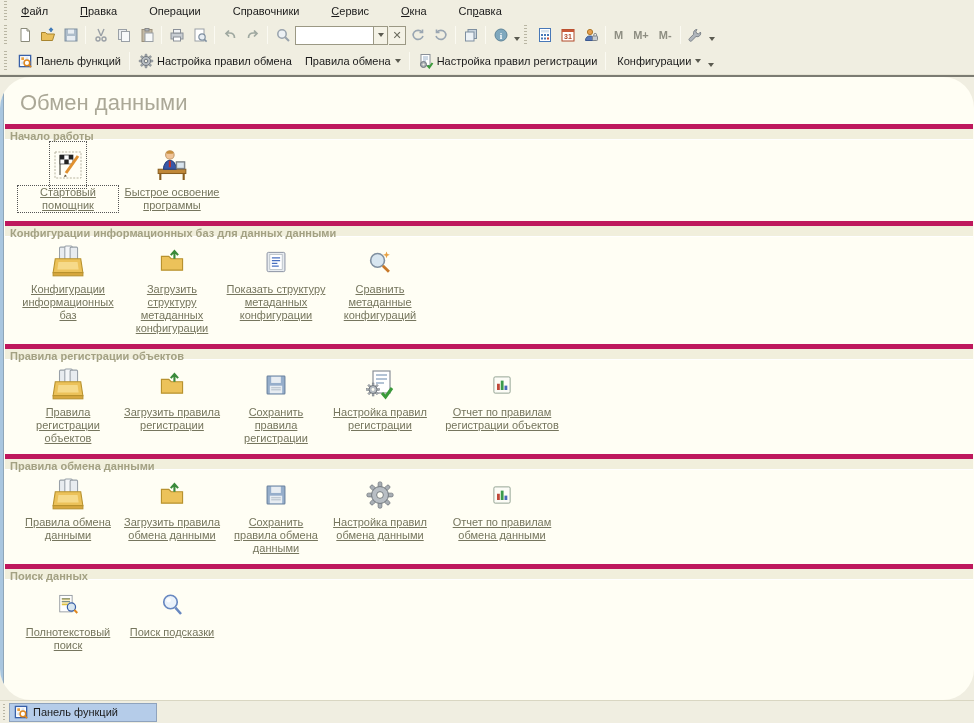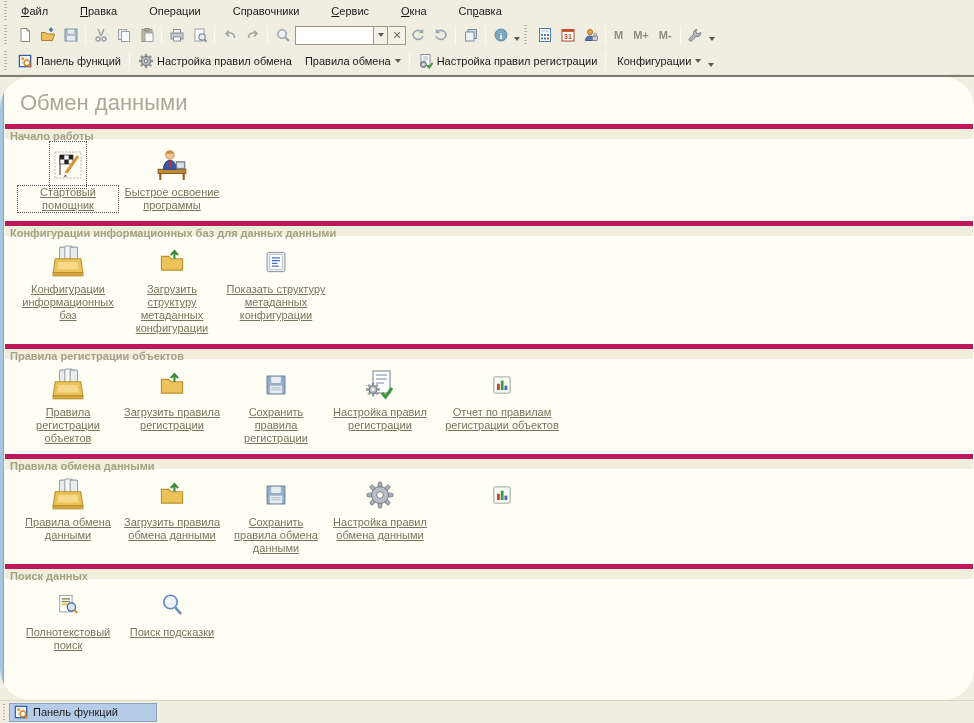--- a/index.html
+++ b/index.html
@@ -409,20 +409,32 @@
                 <span>
                   <svg width="22" height="24" viewBox="0 0 32 32">
                     <rect x="3" y="2" width="26" height="28" rx="2" fill="#E8ECF0" stroke="#8890A0" stroke-width="1.4"></rect>
                     <rect x="7" y="5" width="18" height="22" fill="#FFF" stroke="#AAB2BA"></rect>
                     <path d="M10 10h12M10 14h12M10 18h8M10 22h10" stroke="#4870C0" stroke-width="1.6"></path>
                   </svg>
                 </span>
               </div>
               <div class="fp-label">Показать структуру метаданных конфигурации</div>
             </div>
+            <div class="fp-cell">
+              <div class="fp-iconzone">
+                <span>
+                  <svg width="26" height="26" viewBox="0 0 32 32">
+                    <circle cx="13" cy="14" r="8.5" fill="#D8E6F0" stroke="#8090A0" stroke-width="2"></circle>
+                    <path d="M19.5 20.5 27 28" stroke="#C87828" stroke-width="3.4"></path>
+                    <path d="M24 3l1.2 3 3 1.2-3 1.2-1.2 3-1.2-3-3-1.2 3-1.2z" fill="#E8A040"></path>
+                  </svg>
+                </span>
+              </div>
+              <div class="fp-label">Сравнить метаданные конфигураций</div>
+            </div>
           </div>
           <div class="section-head">Правила регистрации объектов</div>
           <div class="section-body">
             <div class="fp-cell">
               <div class="fp-iconzone">
                 <span>
                   <svg width="40" height="34" viewBox="0 0 32 32">
                     <g stroke="#98A0A8">
                       <rect x="8" y="2" width="7" height="13" rx="1" fill="#E8ECF0"></rect>
                       <rect x="13" y="1" width="7" height="14" rx="1" fill="#F4F6F8"></rect>
@@ -558,20 +570,21 @@
               <div class="fp-iconzone">
                 <span>
                   <svg width="20" height="20" viewBox="0 0 32 32">
                     <rect x="3" y="3" width="26" height="26" rx="2" fill="#FCFCF6" stroke="#90A090" stroke-width="1.5"></rect>
                     <rect x="8" y="14" width="4.5" height="10" fill="#C04838"></rect>
                     <rect x="14" y="9" width="4.5" height="15" fill="#3A9A4A"></rect>
                     <rect x="20" y="17" width="4.5" height="7" fill="#4868B8"></rect>
                   </svg>
                 </span>
               </div>
+              <div class="fp-label">Отчет по правилам обмена данными</div>
             </div>
           </div>
           <div class="section-head">Поиск данных</div>
           <div class="section-body">
             <div class="fp-cell">
               <div class="fp-iconzone">
                 <span>
                   <svg width="24" height="22" viewBox="0 0 32 32">
                     <rect x="4" y="2" width="18" height="24" fill="#FFF" stroke="#8A9098" stroke-width="1.2"></rect>
                     <path d="M7 7h12M7 11h12M7 15h9" stroke="#E0C040" stroke-width="2.6"></path>

